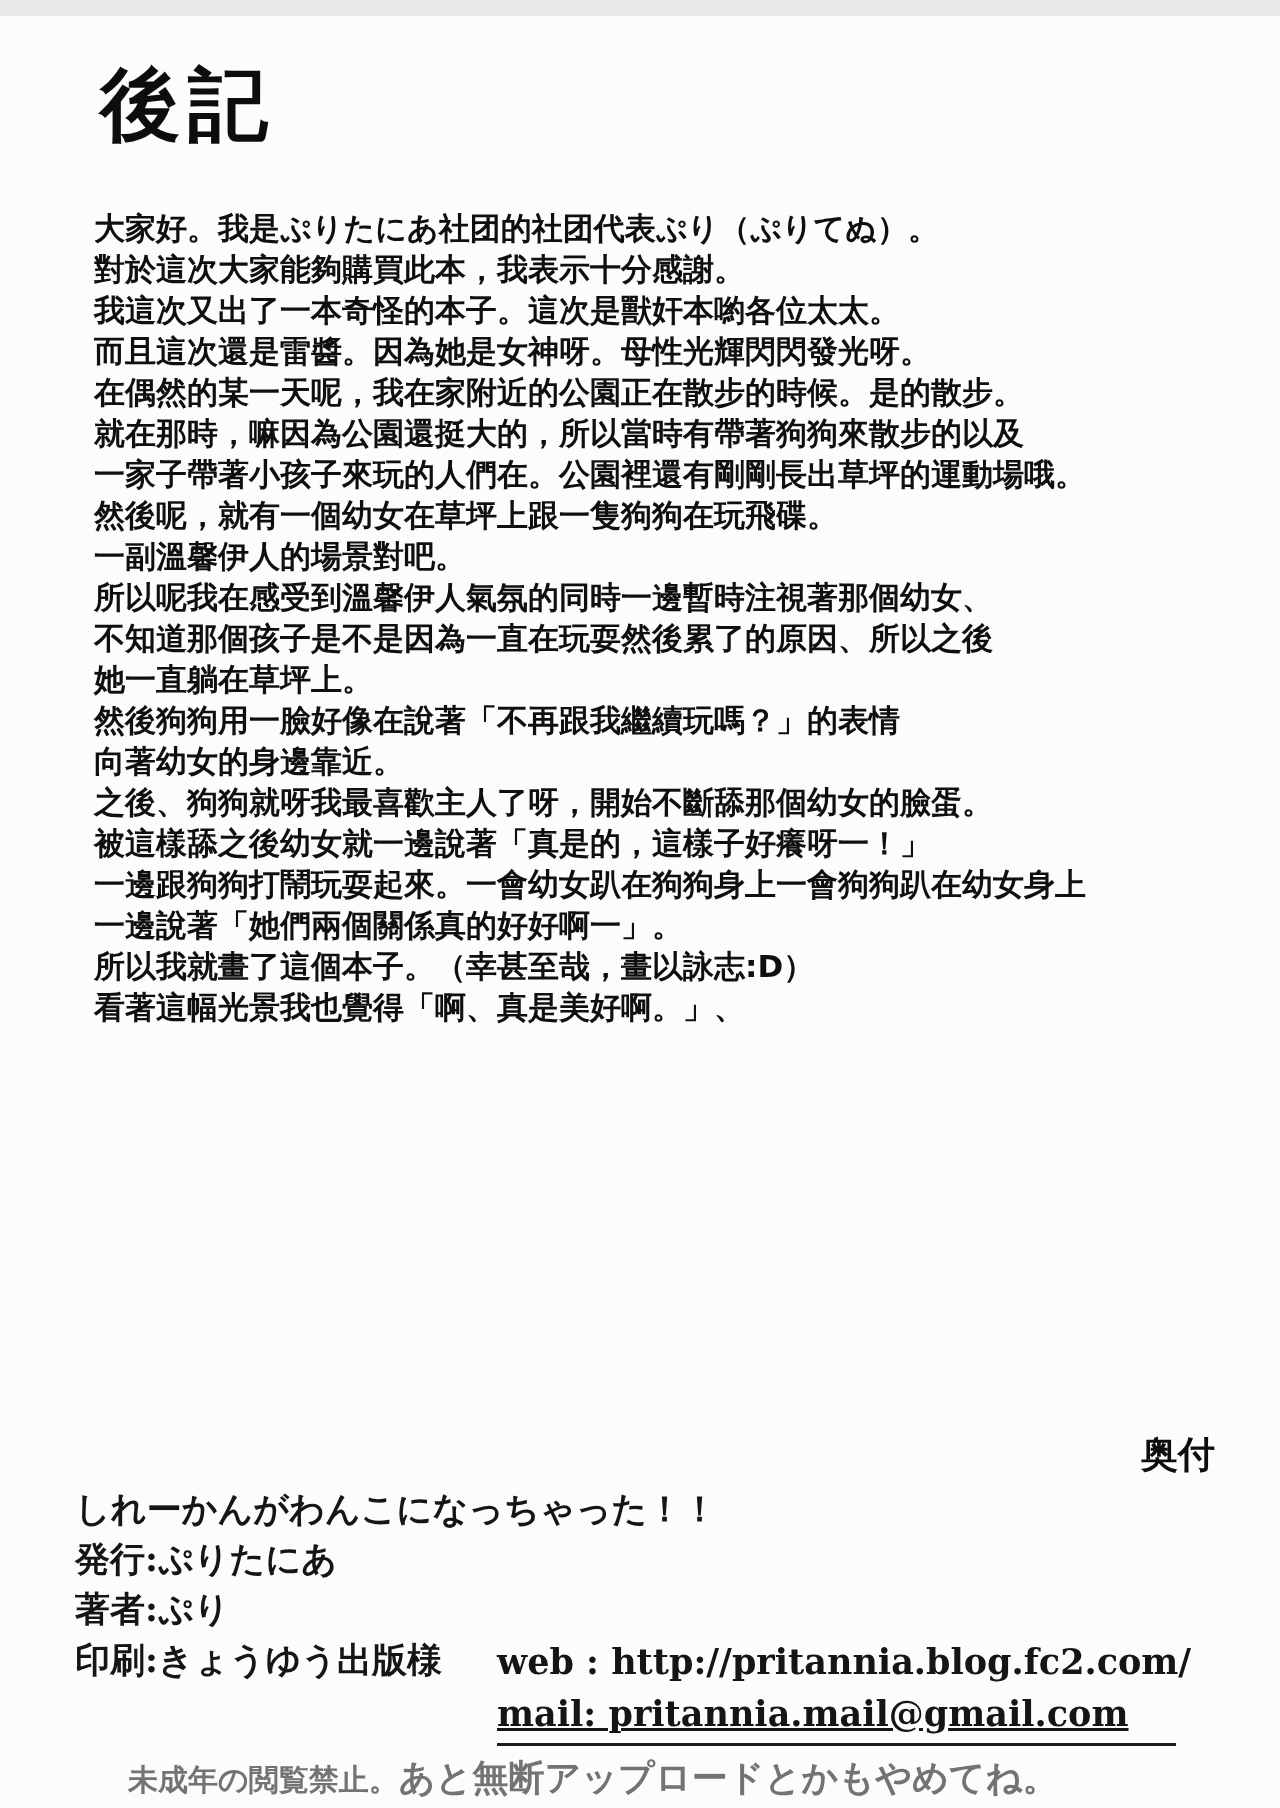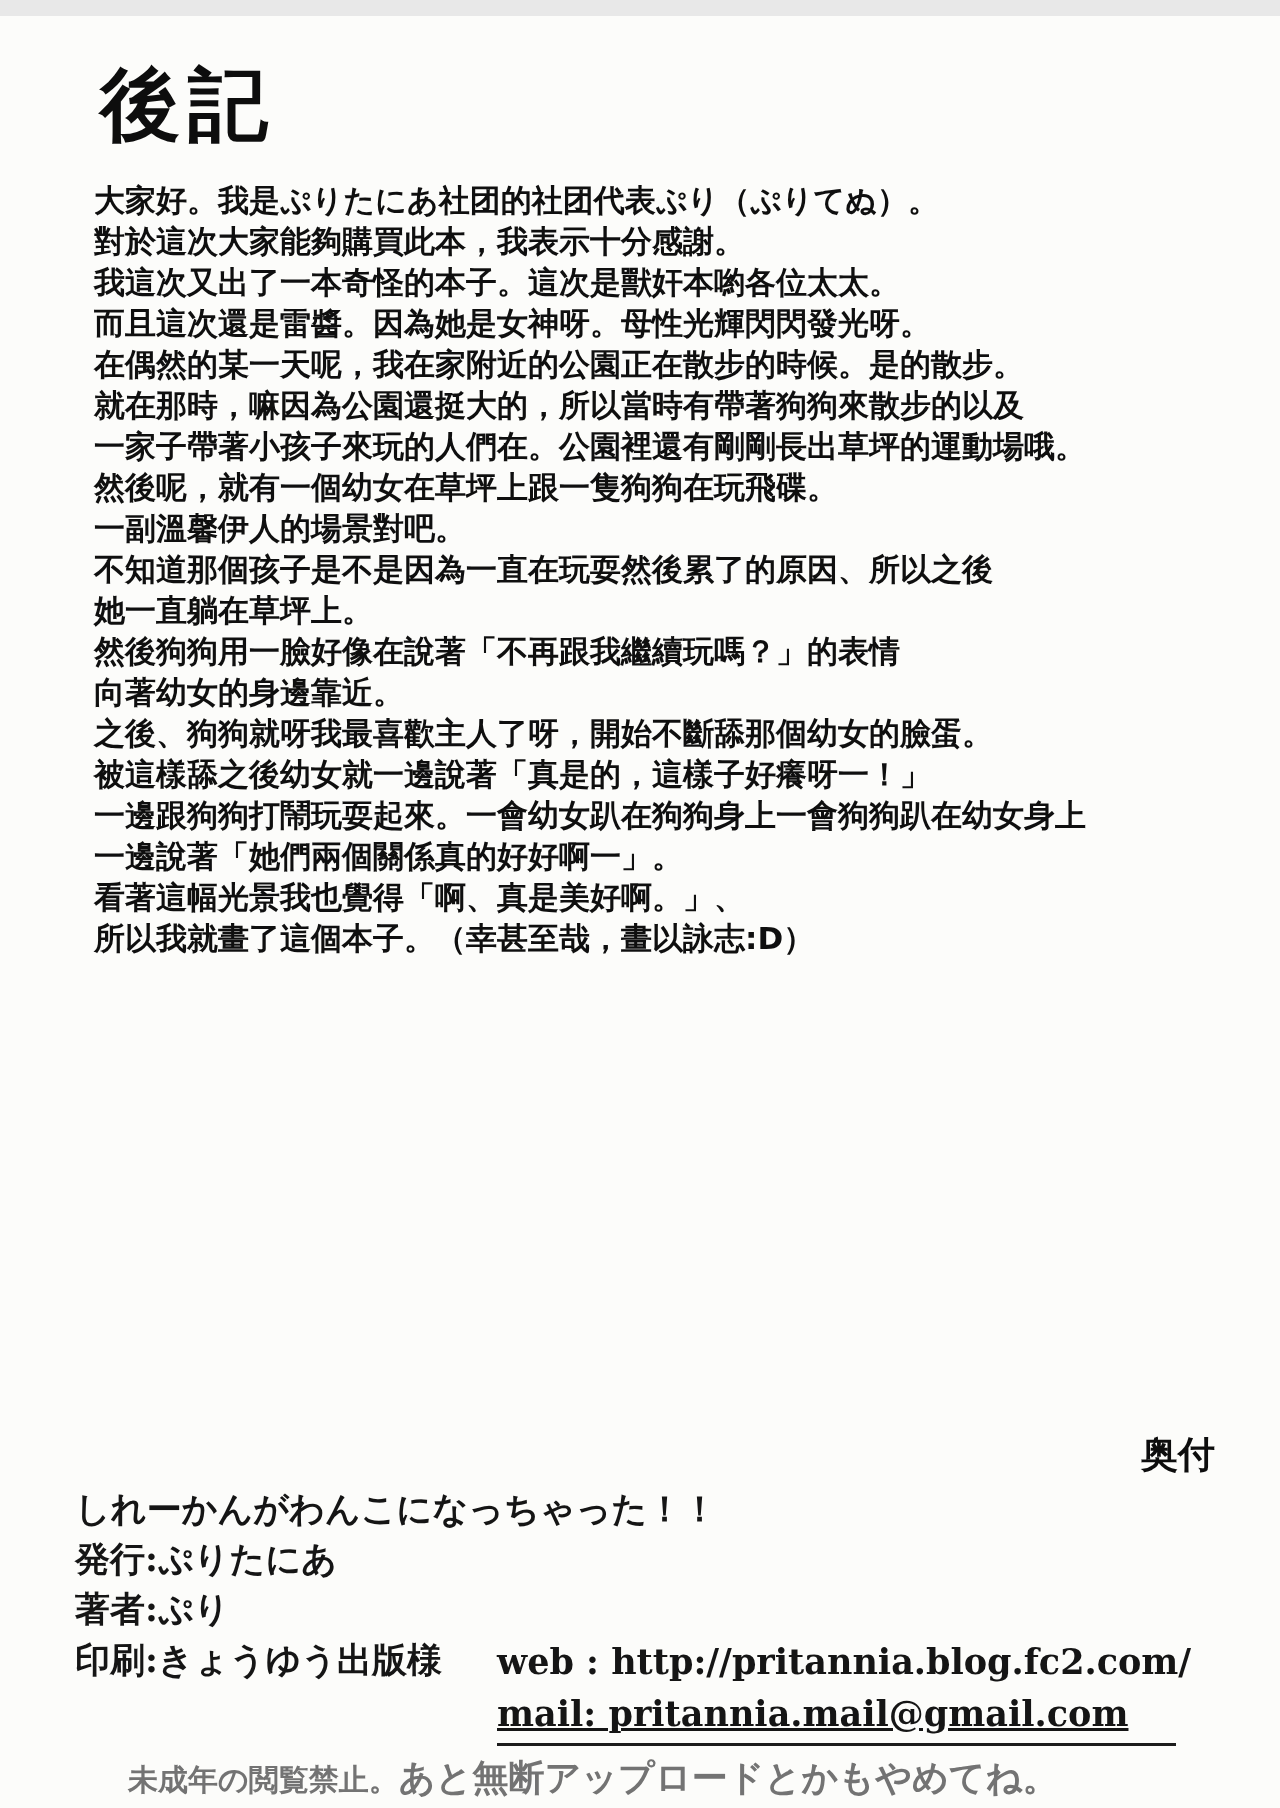--- a/index.html
+++ b/index.html
@@ -11,21 +11,21 @@
     color:#111;
     overflow:hidden;
   }
   .title {
     position:absolute; top:36px; left:100px;
     font-family:"DejaVu Sans","Liberation Sans",sans-serif;
     font-weight:bold; font-size:80px; letter-spacing:8px;
     color:#0d0d0d;
   }
   .body-text {
-    position:absolute; top:164px; left:94px; width:1140px;
+    position:absolute; top:192px; left:94px; width:1140px;
     font-family:"DejaVu Sans","Liberation Sans",sans-serif;
     font-weight:bold; font-size:31px; line-height:41px;
     color:#0f0f0f;
   }
   .body-text p { margin:0; }
   .p1 { margin-top:0; }
   .p2 { margin-top:86px; }
   .p3 { margin-top:70px; }
   .p4 { margin-top:59px; }
   .p5 { margin-top:84px; }
@@ -73,34 +73,35 @@
       <span class="line">而且這次還是雷醬。因為她是女神呀。母性光輝閃閃發光呀。</span>
     </p>
     <p class="p2">
       <span class="line">在偶然的某一天呢，我在家附近的公園正在散步的時候。是的散步。</span>
       <span class="line">就在那時，嘛因為公園還挺大的，所以當時有帶著狗狗來散步的以及</span>
       <span class="line">一家子帶著小孩子來玩的人們在。公園裡還有剛剛長出草坪的運動場哦。</span>
       <span class="line">然後呢，就有一個幼女在草坪上跟一隻狗狗在玩飛碟。</span>
       <span class="line">一副溫馨伊人的場景對吧。</span>
     </p>
     <p class="p3">
+      <span class="line">所以呢我在感受到溫馨伊人氣氛的同時一邊暫時注視著那個幼女、</span>
       <span class="line">不知道那個孩子是不是因為一直在玩耍然後累了的原因、所以之後</span>
       <span class="line">她一直躺在草坪上。</span>
       <span class="line">然後狗狗用一臉好像在說著「不再跟我繼續玩嗎？」的表情</span>
       <span class="line">向著幼女的身邊靠近。</span>
     </p>
     <p class="p4">
       <span class="line">之後、狗狗就呀我最喜歡主人了呀，開始不斷舔那個幼女的臉蛋。</span>
       <span class="line">被這樣舔之後幼女就一邊說著「真是的，這樣子好癢呀一！」</span>
       <span class="line">一邊跟狗狗打鬧玩耍起來。一會幼女趴在狗狗身上一會狗狗趴在幼女身上</span>
       <span class="line">一邊說著「她們兩個關係真的好好啊一」。</span>
     </p>
     <p class="p5">
+      <span class="line">所以我就畫了這個本子。（幸甚至哉，畫以詠志:D）</span>
       <span class="line">看著這幅光景我也覺得「啊、真是美好啊。」、</span>
-      <span class="line">所以我就畫了這個本子。（幸甚至哉，畫以詠志:D）</span>
     </p>
   </div>
 
   <div class="colophon">
     <div class="okuzuke-heading">奥付</div>
     <div class="colo-line">しれーかんがわんこになっちゃった！！</div>
     <div class="colo-line">発行:ぷりたにあ</div>
     <div class="colo-line">著者:ぷり</div>
     <div class="colo-row">
       <span>印刷:きょうゆう出版様</span>

